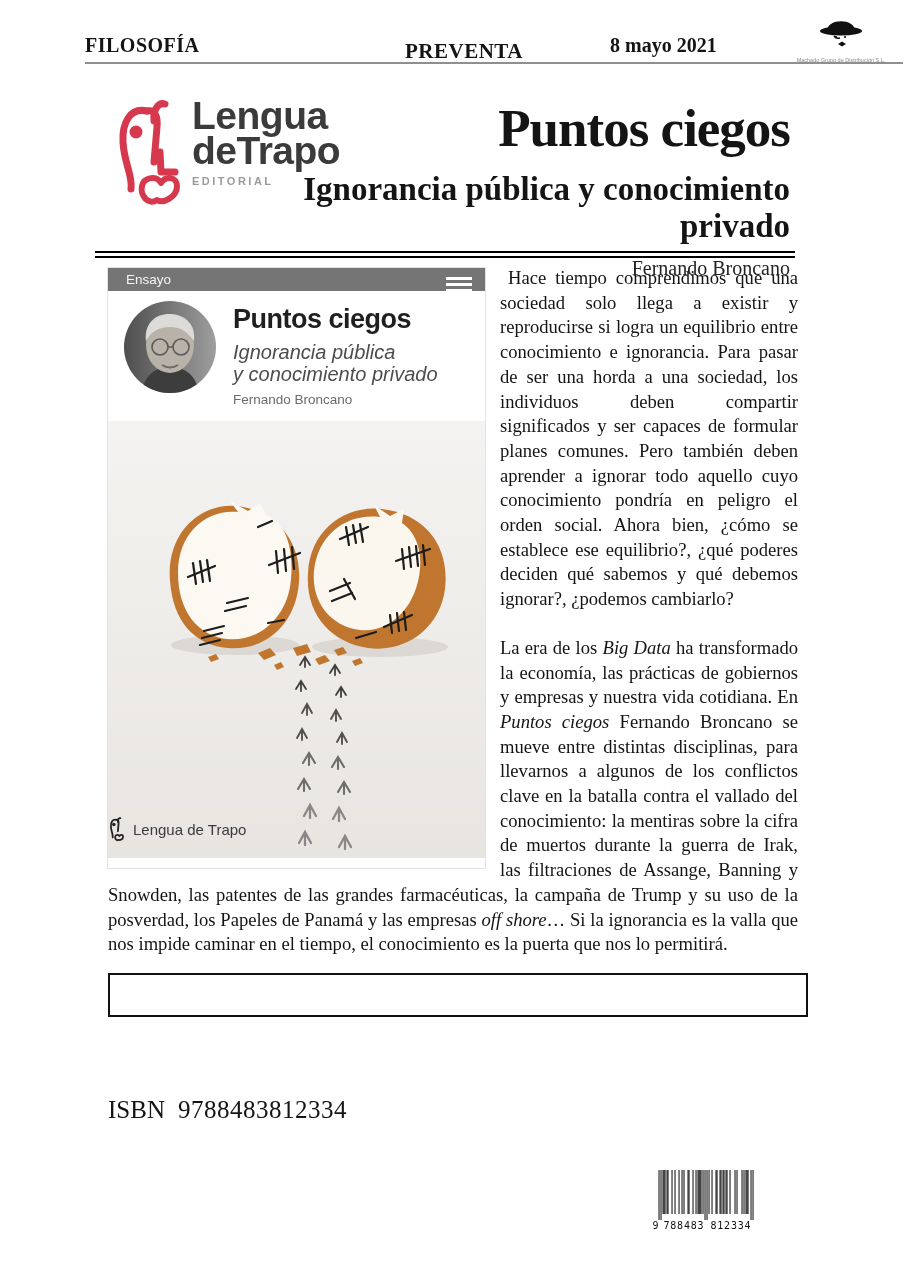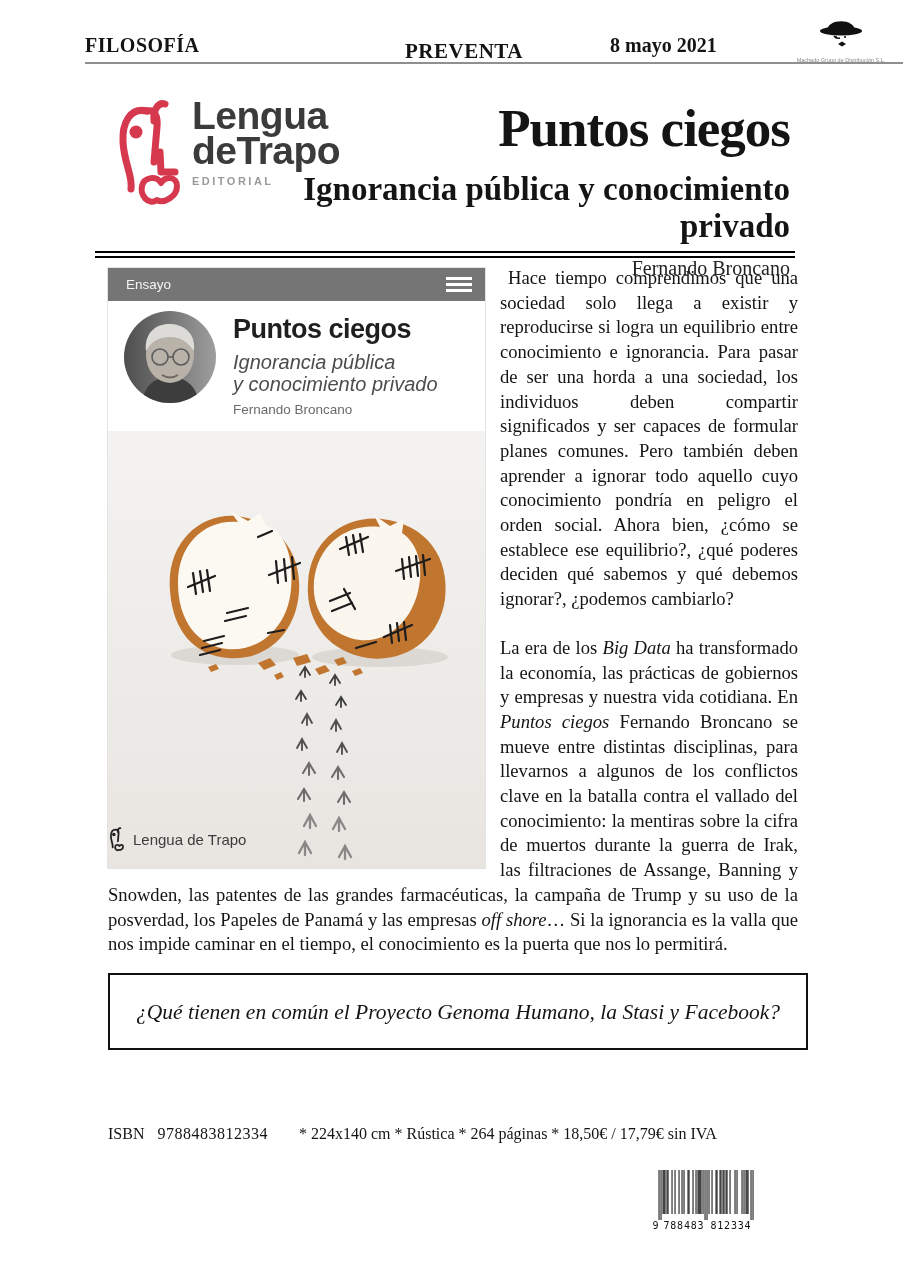--- a/index.html
+++ b/index.html
@@ -31,43 +31,43 @@
 
   
   .content{left:108px;top:266px;width:690px;}
   .content p{margin:0 0 24px 0;font-size:18.6px;line-height:24.7px;text-align:justify;}
   .content p.first{text-indent:8px;}
   .content em{}
 
   
   .cover{float:left;width:377px;height:600px;margin:2px 15px 10px 0;background:#fff;
          box-shadow:0 0 0 1px #e3e3e3;font-family:"Liberation Sans",sans-serif;}
-  .cover-bar{height:33px;background:#757575;display:flex;align-items:center;position:relative;text-align:right;}
+  .cover-bar{height:23px;background:#757575;display:flex;align-items:center;position:relative;text-align:right;}
   .cover-genre{color:#f5f5f5;font-size:13.5px;padding-left:18px;}
   .burger{position:absolute;right:13px;top:9px;width:26px;}
   .burger div{height:3px;background:#fff;margin-bottom:3px;}
   .cover-head{height:130px;position:relative;background:#fff;}
   .cover-photo{position:absolute;left:16px;top:10px;width:92px;height:92px;border-radius:50%;overflow:hidden;}
   .cover-tblock{position:absolute;left:125px;top:13px;}
   .cover-title{font-size:27px;font-weight:bold;color:#1f1f1f;letter-spacing:-.5px;}
   .cover-sub{font-size:20px;font-style:italic;color:#4d4d4d;line-height:22px;margin-top:6px;}
   .cover-auth{font-size:13.5px;color:#6b6b6b;margin-top:7px;}
   .cover-art{height:437px;position:relative;}
   .cover-imprint{position:absolute;left:0;bottom:16px;display:flex;align-items:center;gap:7px;}
   .cover-imprint span{font-size:15px;color:#3c3c3c;}
 
   
   .quote-box{left:108px;top:973px;width:680px;border:2px solid #111;
              padding:21px 8px 19px 8px;text-align:center;}
   .quote-box div{font-size:21.5px;font-style:italic;line-height:33px;}
 
   
-  .isbn-row{left:108px;top:1125px;font-size:16px;display:flex;}
+  .isbn-row{left:108px;top:1096px;font-size:25px;display:flex;}
   .isbn-label{margin-right:13px;}
-  .isbn-num{margin-right:31px;letter-spacing:.5px;}
+  .isbn-num{margin-right:14px;letter-spacing:.5px;}
 
   
   .barcode{left:650px;top:1170px;}
   .barcode text{font-family:"DejaVu Sans Mono",monospace;font-size:10px;fill:#111;}
 </style>
 </head>
 <body>
 
 <div class="abs hdr-cat">FILOSOFÍA</div>
 <div class="abs hdr-status">PREVENTA</div>
@@ -253,27 +253,25 @@
         <span>Lengua de Trapo</span>
       </div>
     </div>
   </div>
 
   <p class="first">Hace tiempo comprendimos que una sociedad solo llega a existir y reproducirse si logra un equilibrio entre conocimiento e ignorancia. Para pasar de ser una horda a una sociedad, los individuos deben compartir significados y ser capaces de formular planes comunes. Pero también deben aprender a ignorar todo aquello cuyo conocimiento pondría en peligro el orden social. Ahora bien, ¿cómo se establece ese equilibrio?, ¿qué poderes deciden qué sabemos y qué debemos ignorar?, ¿podemos cambiarlo?</p>
   <p><span>La era de los </span><em>Big Data</em><span> ha transformado la economía, las prácticas de gobiernos y empresas y nuestra vida cotidiana. En </span><em>Puntos ciegos</em><span> Fernando Broncano se mueve entre distintas disciplinas, para llevarnos a algunos de los conflictos clave en la batalla contra el vallado del conocimiento: la mentiras sobre la cifra de muertos durante la guerra de Irak, las filtraciones de Assange, Banning y Snowden, las patentes de las grandes farmacéuticas, la campaña de Trump y su uso de la posverdad, los Papeles de Panamá y las empresas </span><em>off shore</em><span>… Si la ignorancia es la valla que nos impide caminar en el tiempo, el conocimiento es la puerta que nos lo permitirá.</span></p>
 </div>
 
 <div class="abs quote-box">
-  <div>¿Qué tienen en común el Proyecto Genoma Humano, la Stasi y Facebook?</div>
 </div>
 
 <div class="abs isbn-row">
   <span class="isbn-label">ISBN</span>
   <span class="isbn-num">9788483812334</span>
-  <span>* 224x140 cm * Rústica * 264 páginas * 18,50€ / 17,79€ sin IVA</span>
 </div>
 
 <div class="abs barcode">
   <svg width="112" height="62" viewBox="0 0 107 62">
     <rect width="107" height="62" fill="#fff"></rect>
     <g id="barcode-bars" fill="#111">
         <rect x="6" y="0" width="1.05" height="50"></rect>
         <rect x="8" y="0" width="1.05" height="50"></rect>
         <rect x="10" y="0" width="1.05" height="44"></rect>
         <rect x="11" y="0" width="1.05" height="44"></rect>

